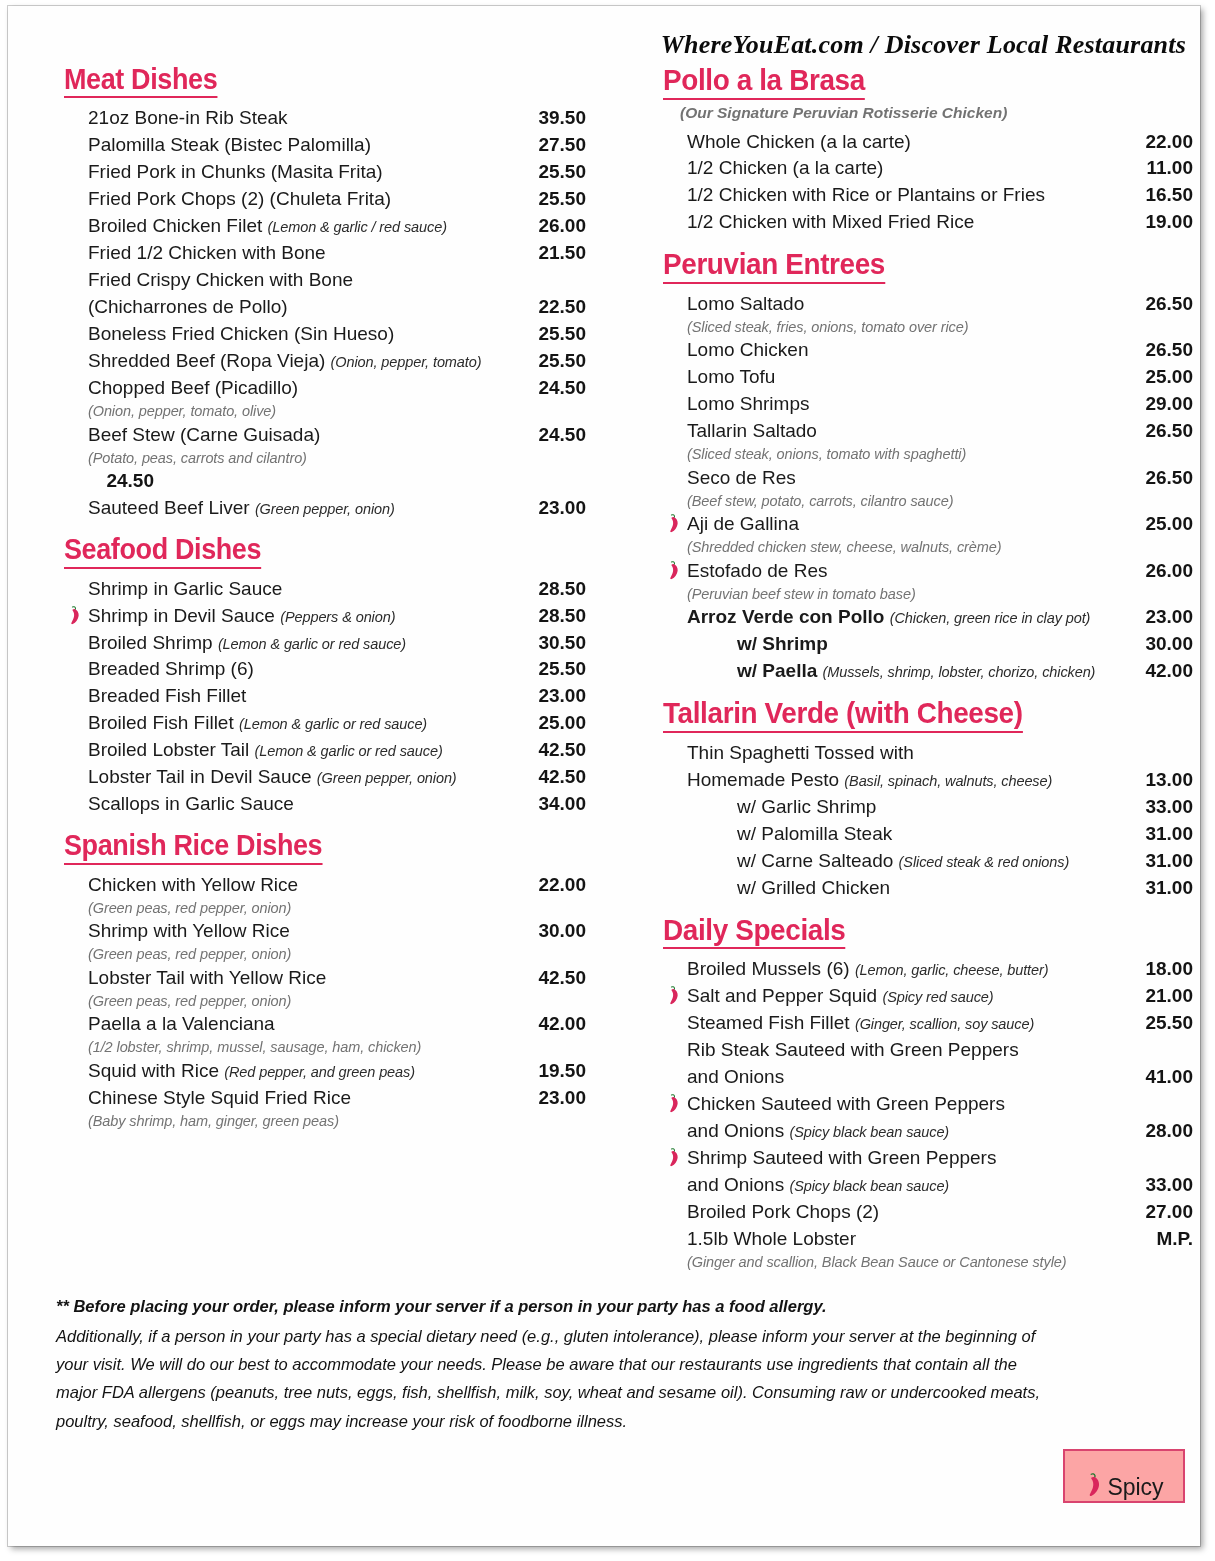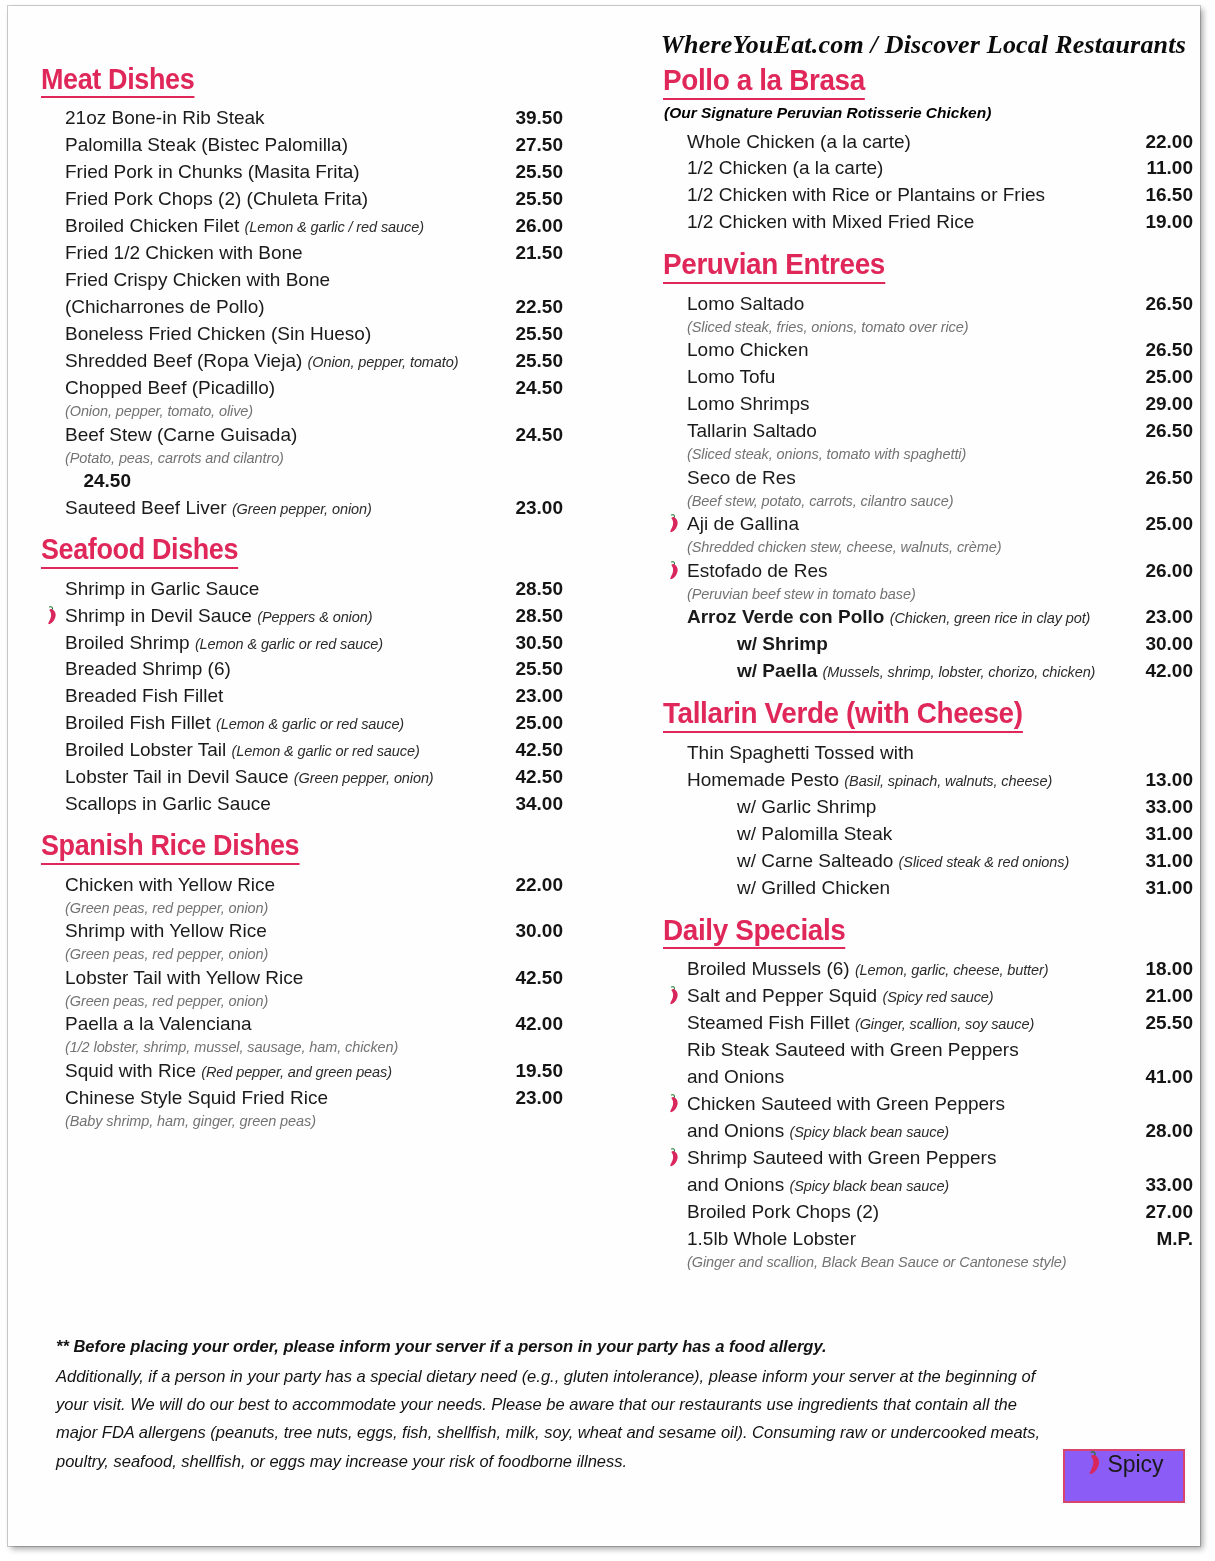--- a/index.html
+++ b/index.html
@@ -34,21 +34,21 @@
     font-size: 26px;
     color: #0b0b0b;
     letter-spacing: 0.2px;
     white-space: nowrap;
     margin-left: 36px;
   }
   .col {
     position: absolute;
     top: 58px;
   }
-  .col-left  { left: 33px;  width: 522px; }
+  .col-left  { left: 56px;  width: 522px; }
   .col-right { left: 655px; width: 530px; }
 
   .sec-title {
     color: #e0275a;
     font-weight: bold;
     font-size: 29px;
     letter-spacing: -0.4px;
     transform: scaleX(0.93);
     transform-origin: left center;
     line-height: 1.05;
@@ -59,22 +59,22 @@
     white-space: nowrap;
   }
   .sec-title.big { font-size: 30px; }
   .sec-wrap { margin-bottom: 7px; }
   .sec-wrap.gap-top { margin-top: 12px; }
 
   .sec-sub {
     font-weight: bold;
     font-style: italic;
     font-size: 15.5px;
-    color: #000000;
-    margin: 4px 0 3px 1px;
+    color: #737373;
+    margin: 4px 0 3px 17px;
   }
 
   .items { display: block; }
 
   .row {
     display: flex;
     align-items: flex-start;
     position: relative;
     padding-left: 24px;
     min-height: 20px;
@@ -119,21 +119,21 @@
     position: absolute;
     left: 2px;
     top: 3px;
     width: 15px;
     height: 19px;
   }
 
   .footnote {
     position: absolute;
     left: 48px;
-    top: 1328px;
+    top: 1288px;
     width: 1000px;
     color: #131313;
   }
   .footnote .fn-bold {
     font-weight: bold;
     font-style: italic;
     font-size: 16.5px;
     line-height: 1.55;
     margin-bottom: 2px;
   }
@@ -144,24 +144,24 @@
   }
 
   .spicy-badge {
     position: absolute;
     left: 1055px;
     top: 1443px;
     width: 118px;
     height: 50px;
     border: 2.5px solid #d9446f;
     display: flex;
-    align-items: flex-start;
+    align-items: flex-end;
     justify-content: center;
     gap: 6px;
-    background: #8b5cf6;
+    background: #fca5a5;
   }
   .spicy-badge .lbl {
     font-size: 23px;
     color: #1a1a1a;
   }
 </style>
 </head>
 <body>
 
 <div class="page">

